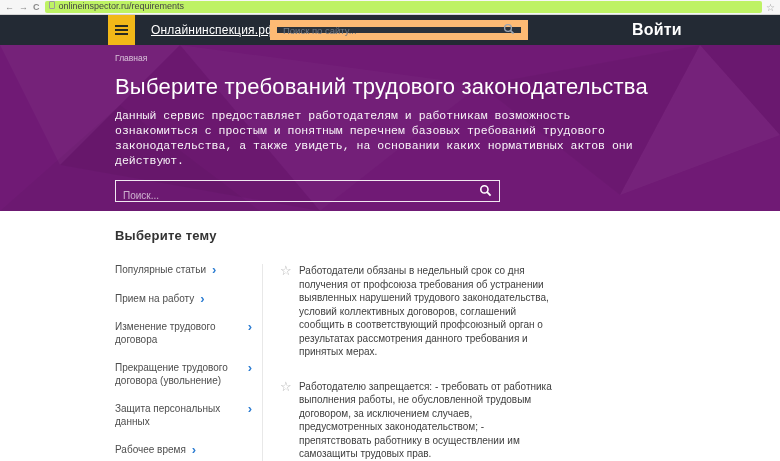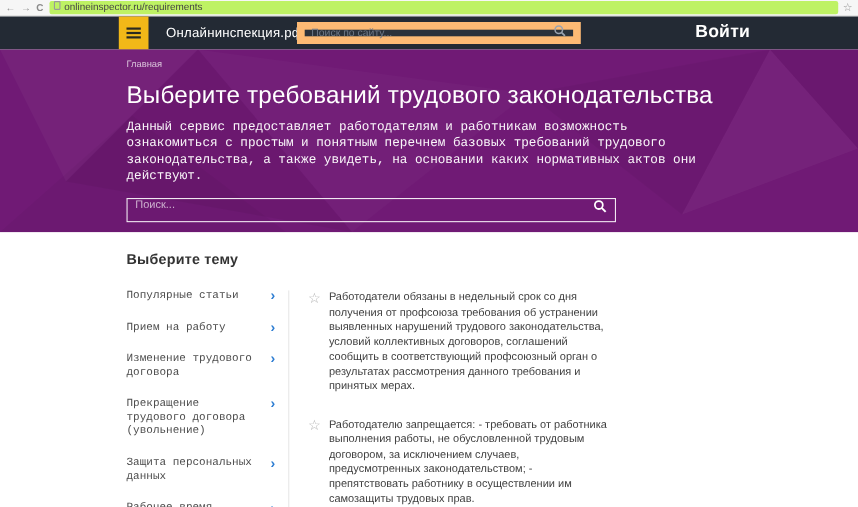--- a/index.html
+++ b/index.html
@@ -27,21 +27,21 @@
   
   .siteheader {
     height:30px; background:#232a34; display:flex; align-items:center;
     padding-left:108px; position:relative;
   }
   .burger {
     width:27px; height:30px; background:#f2b818; border:none; cursor:pointer;
     display:flex; flex-direction:column; justify-content:center; align-items:center; gap:2px;
   }
   .burger span { display:block; width:13px; height:2px; background:#2a2a20; }
-  .sitetitle { color:#fff; font-size:12px; margin-left:16px; letter-spacing:.2px; }
+  .sitetitle { color:#fff; font-size:12px; margin-left:16px; letter-spacing:.2px;text-decoration:underline; }
   .hsearch {
     position:absolute; left:270px; top:5px; width:258px; height:20px;
     border:7px solid #fdba74; background:rgba(255,255,255,0.04);
     display:flex; align-items:center; padding:0 6px;
   }
   .hsearch input {
     flex:1; background:transparent; border:none; outline:none;
     color:#cfd6e0; font-size:9.5px; font-family:"Liberation Sans", sans-serif;
   }
   .hsearch input::placeholder { color:#6e7886; }
@@ -59,42 +59,42 @@
   .hero svg.poly { position:absolute; left:0; top:0; pointer-events:none; }
   .hero > * { position:relative; }
   .breadcrumb { font-size:8.5px; color:rgba(255,255,255,0.72); }
   .hero h1 { font-size:22px; font-weight:400; margin-top:11px; letter-spacing:.2px; }
   .hero .desc {
     margin-top:8px; font-size:11.5px; line-height:15px; max-width:610px;
     color:rgba(255,255,255,0.96);
     font-family:Liberation Mono, monospace;
   }
   .hsearch2 {
-    margin-top:12px; width:445px; height:22px; border:1px solid rgba(255,255,255,0.9);
-    display:flex; align-items:flex-start; padding:0 7px;
+    margin-top:12px; width:385px; height:22px; border:1px solid rgba(255,255,255,0.9);
+    display:flex; align-items:flex-end; padding:0 7px;
   }
   .hsearch2 input {
     flex:1; background:transparent; border:none; outline:none; color:#fff;
     font-size:10px; font-family:"Liberation Sans", sans-serif;
   }
   .hsearch2 input::placeholder { color:rgba(255,255,255,0.65); }
   .chkrow { margin-top:9px; display:flex; align-items:center; cursor:pointer;flex-direction:column; }
   .chkbox {
     width:11px; height:11px; border:1px solid rgba(255,255,255,0.9);
     background:transparent; margin-right:8px; flex:0 0 auto;
   }
   .chkrow .chklabel { font-size:10px; color:#fff; }
   
   .content { padding:17px 0 0 115px; background:#fff; }
   .content h2 { font-size:13px; color:#333; font-weight:bold; letter-spacing:.2px; }
   .cols { display:flex; margin-top:21px; }
   .sidebar { width:147px; flex:0 0 147px; padding-right:10px; }
   .sb-item {
-    display:flex; justify-content:space-between; align-items:flex-start;
-    margin-bottom:16px; cursor:pointer;font-family:Liberation Mono, monospace;
+    display:flex; justify-content:flex-start; align-items:flex-start;
+    margin-bottom:16px; cursor:pointer;
   }
   .sb-item .lbl { font-size:10px; color:#4d4d4d; line-height:12.5px; padding-right:6px; }
   .sb-item .chev { color:#2d7dd2; font-size:13px; line-height:11px; font-weight:bold; }
   .list { border-left:1px solid #e8e8e8; padding-left:17px; width:300px; }
   .req { display:flex; margin-bottom:21px; }
   .req .star { color:#b3b3b3; font-size:13px; line-height:13px; width:19px; flex:0 0 19px; cursor:pointer; }
   .req .body { width:258px; }
   .req .txt { font-size:10px; color:#3e3e3e; line-height:13.5px; cursor:pointer; }
   .views { margin-top:5px; display:flex; align-items:center; color:#9c9c9c; font-size:8.5px; }
   .views svg { margin-right:5px; }

